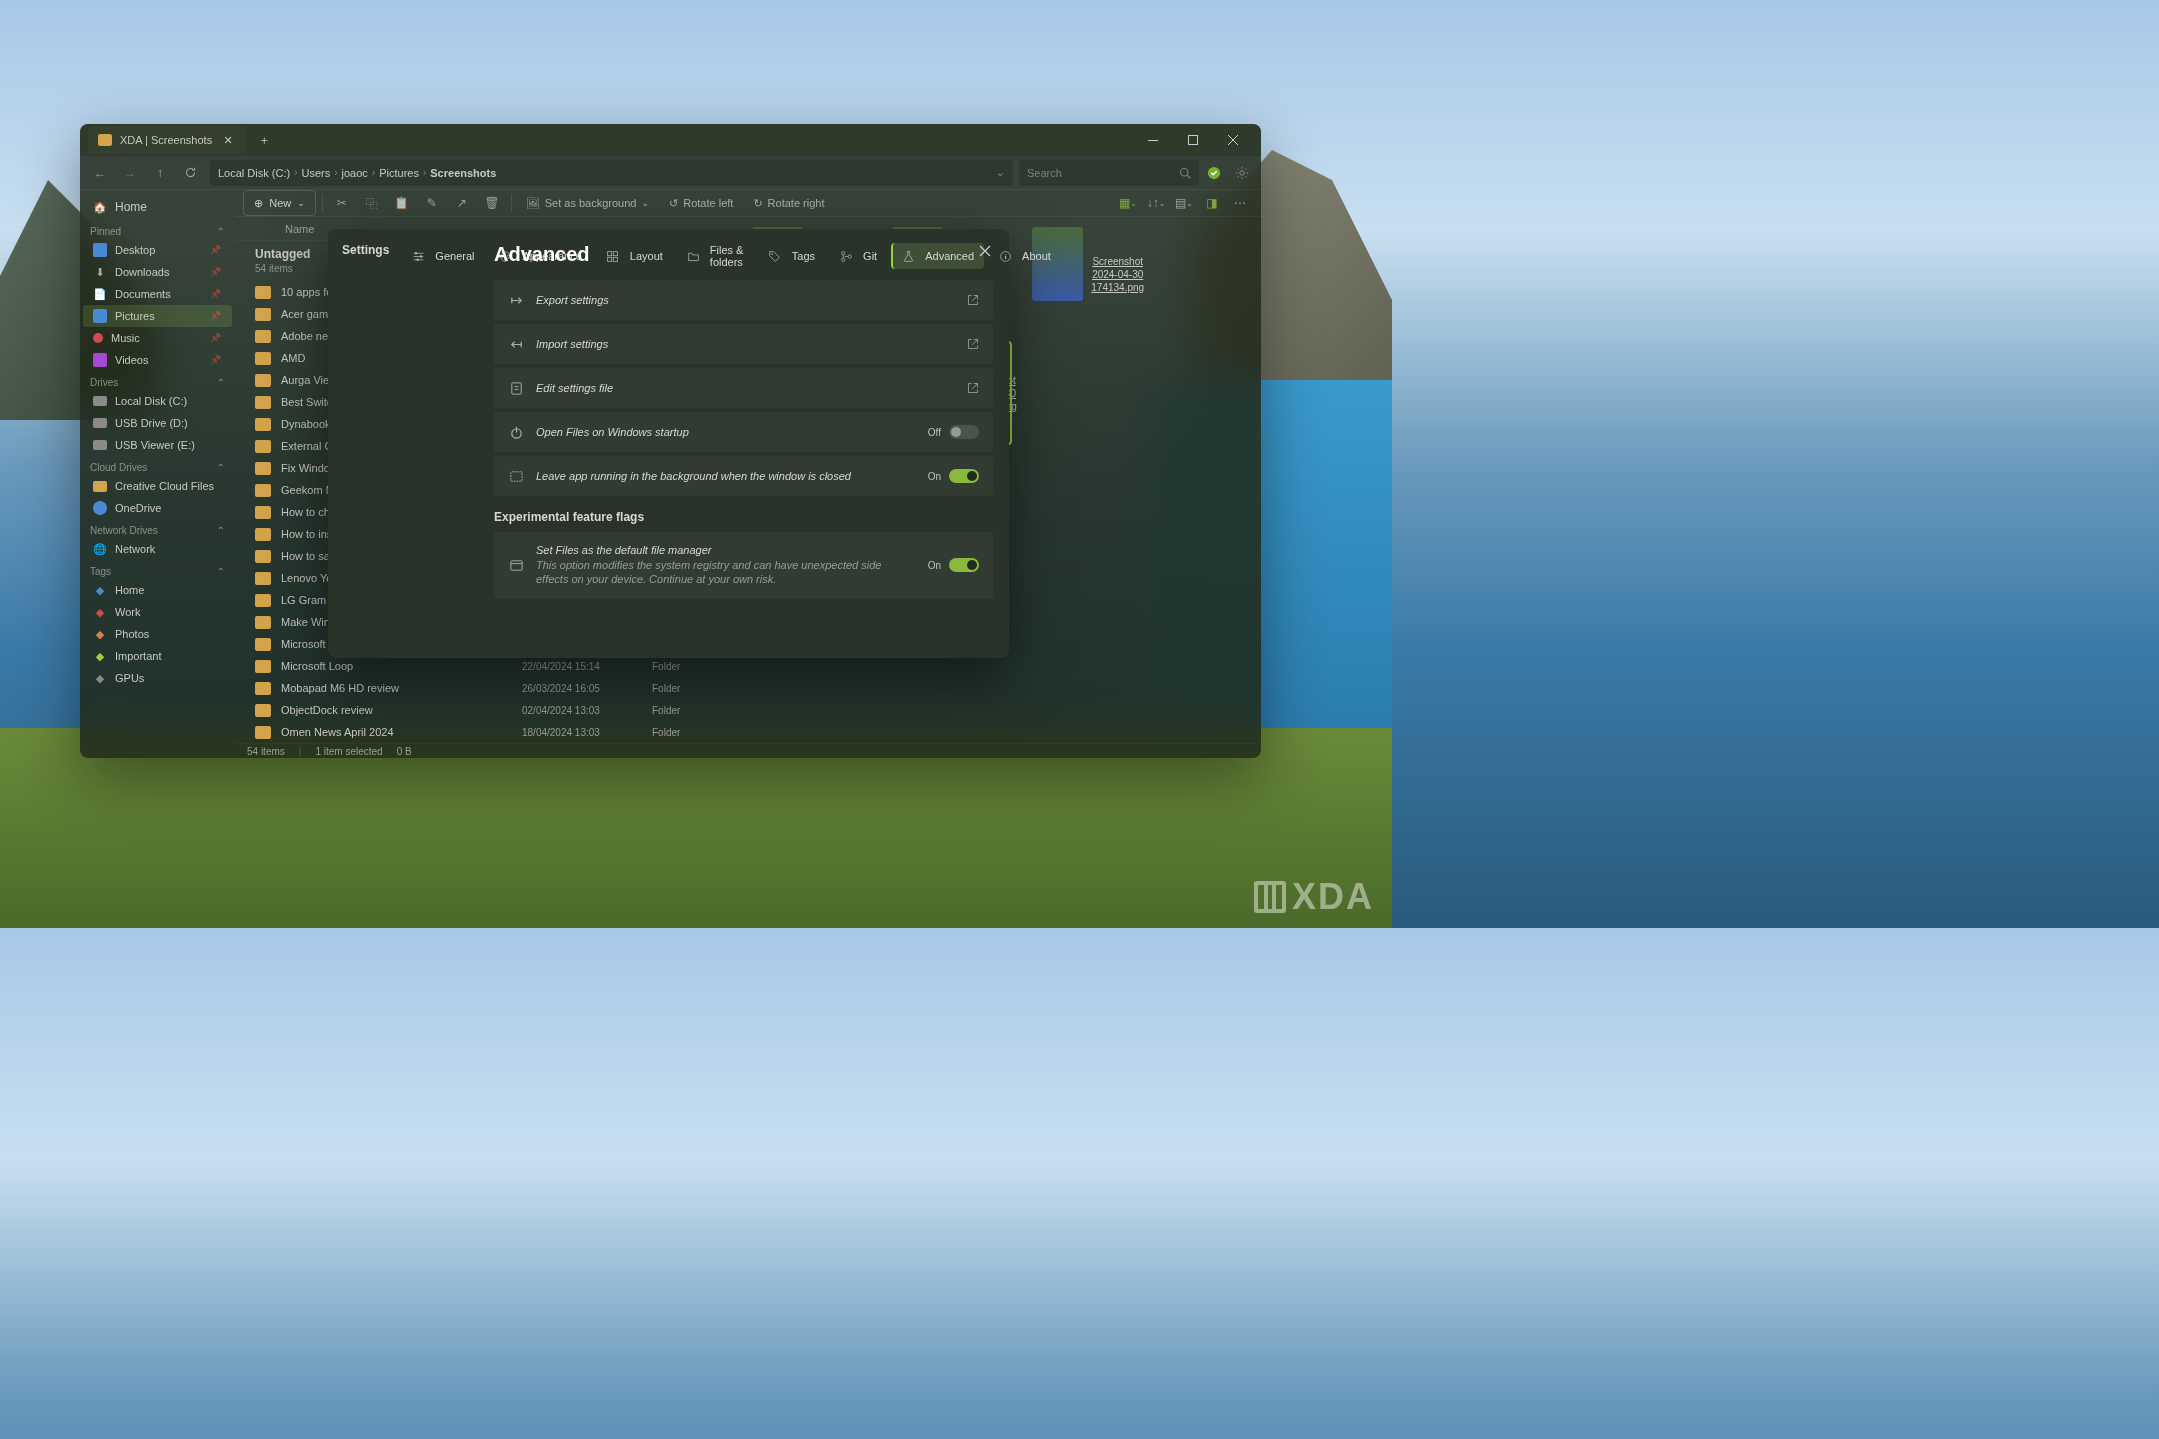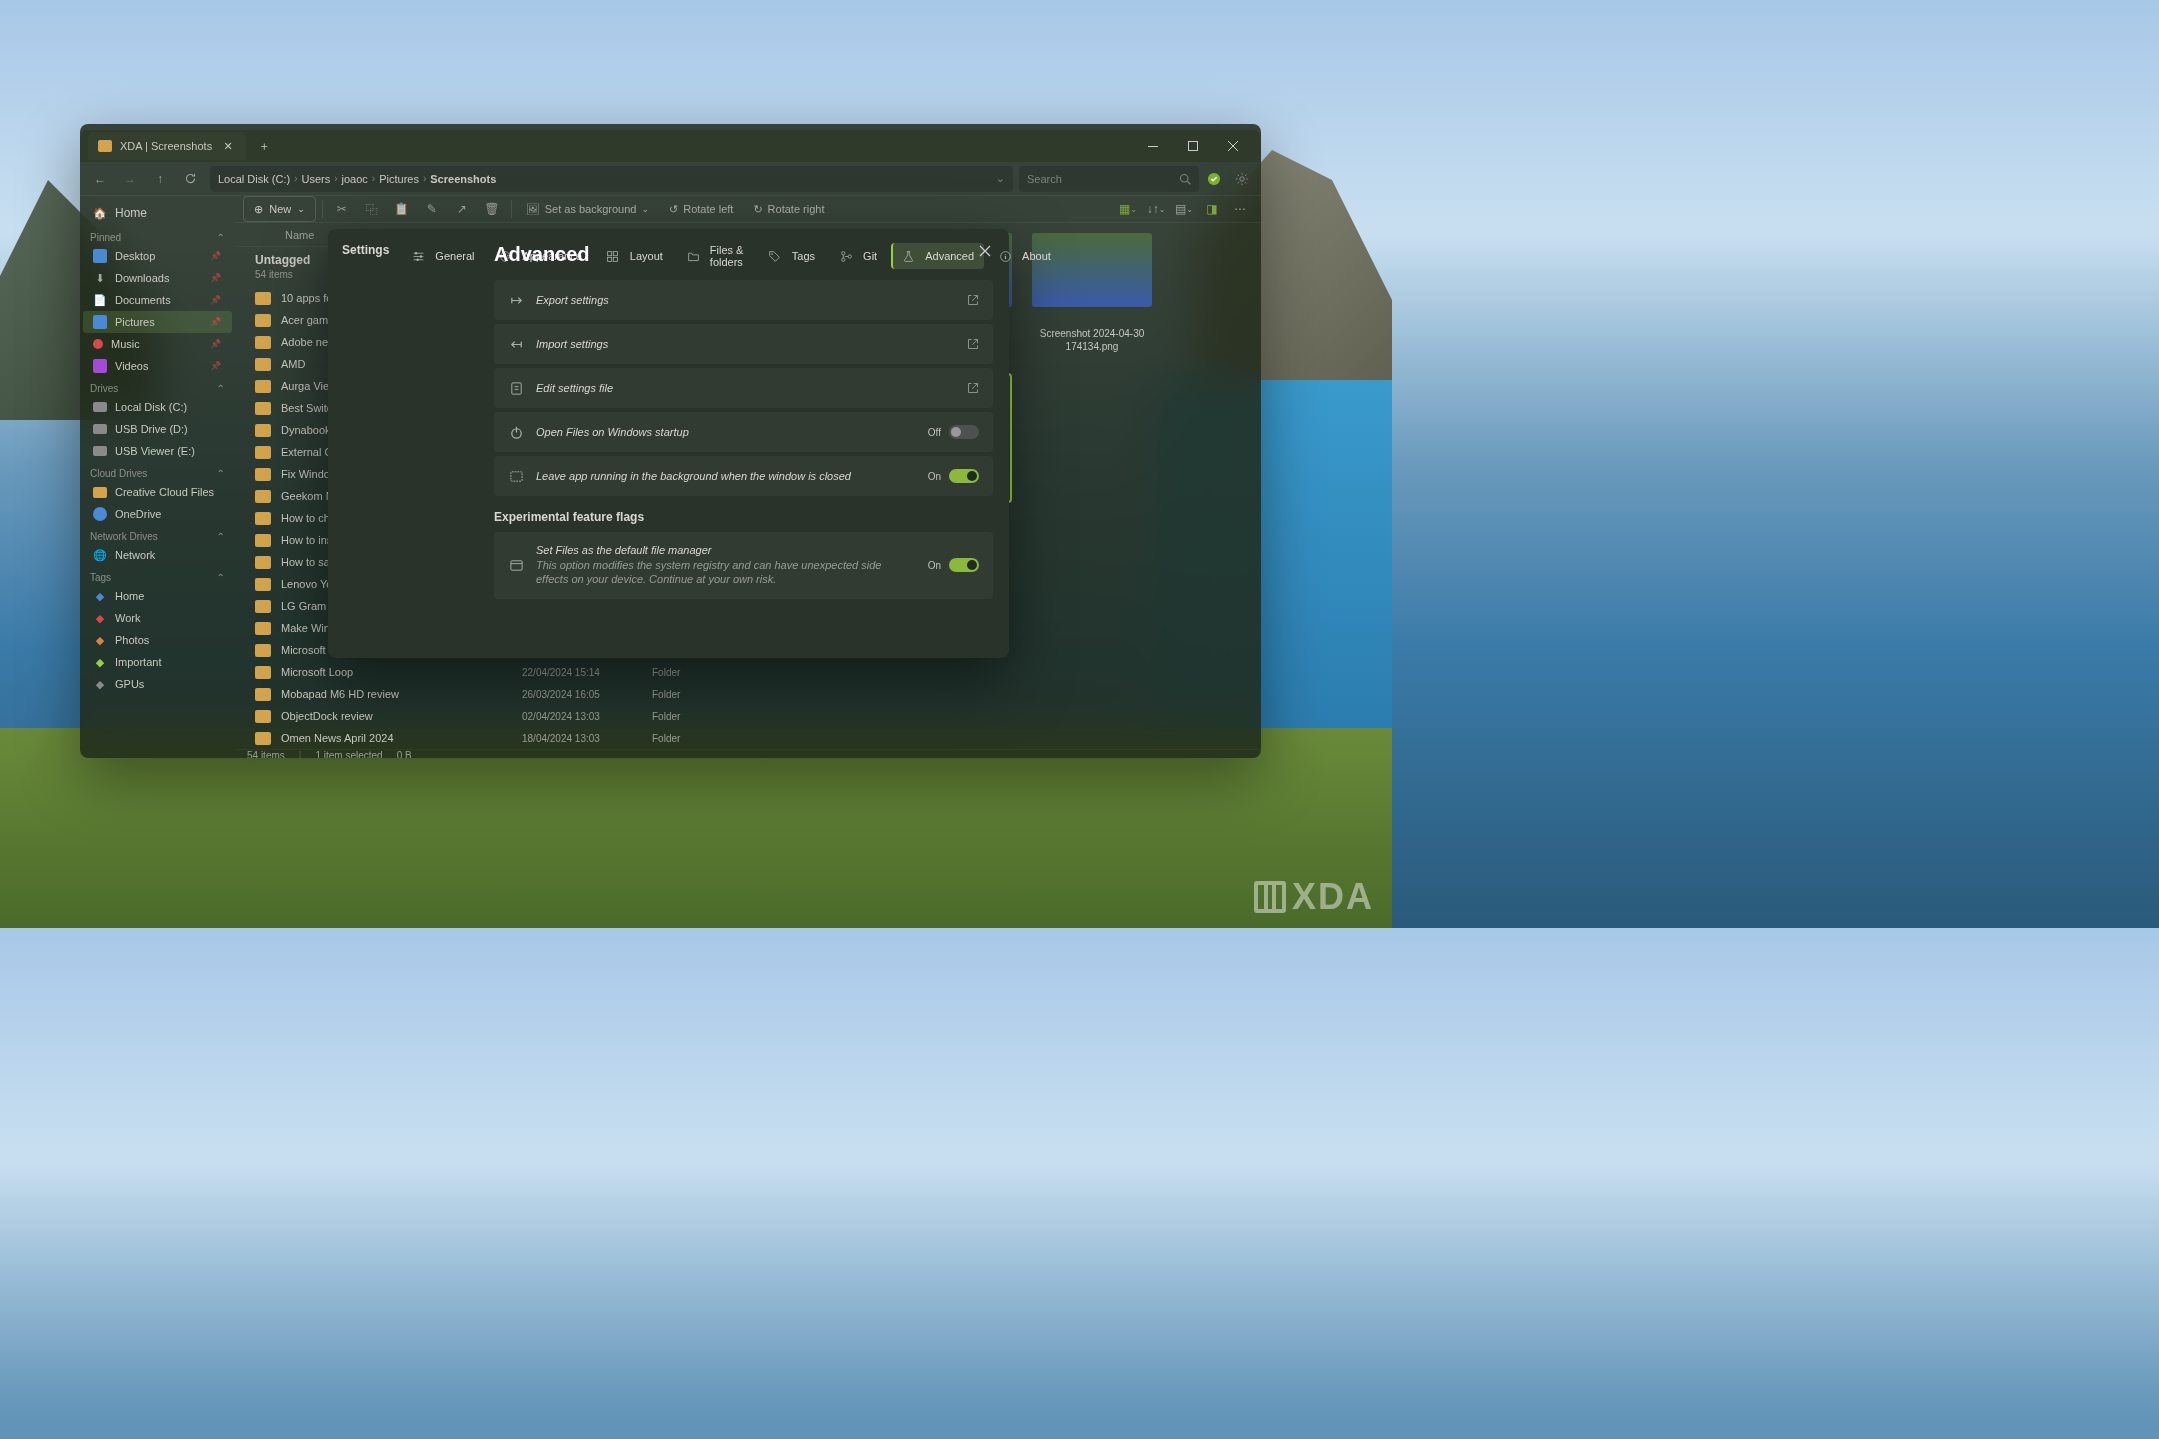--- a/index.html
+++ b/index.html
@@ -34,21 +34,20 @@
   border-radius: 8px;
   display: flex; flex-direction: column;
   color: #c8c8c0;
   font-size: 12px;
   box-shadow: 0 20px 60px rgba(0,0,0,0.4);
 }
 .titlebar {
   height: 32px; display: flex; align-items: center; padding: 4px 8px;
   background: rgba(40, 50, 30, 0.5);
   border-radius: 8px 8px 0 0;
-  margin-top: 6px;
 }
 .tab {
   display: flex; align-items: center; gap: 8px; padding: 0 10px;
   height: 28px; background: rgba(60, 70, 50, 0.4);
   border-radius: 6px 6px 0 0; font-size: 11px;
 }
 .tab-icon { width: 14px; height: 12px; background: #d4a44c; border-radius: 2px; }
 .tab-close { width: 16px; height: 16px; display: flex; align-items: center; justify-content: center; border-radius: 3px; cursor: pointer; }
 .new-tab { width: 28px; height: 28px; display: flex; align-items: center; justify-content: center; margin-left: 4px; cursor: pointer; }
 .win-controls { margin-left: auto; display: flex; }
@@ -122,22 +121,22 @@
   height: 22px; display: flex; align-items: center; gap: 10px;
   padding: 0 20px; font-size: 11px; cursor: pointer;
 }
 .fl-fold { width: 16px; height: 13px; background: #d4a44c; border-radius: 2px; flex-shrink: 0; }
 .fl-name { flex: 1; white-space: nowrap; overflow: hidden; text-overflow: ellipsis; }
 .fl-date { width: 120px; opacity: 0.7; font-size: 10px; }
 .fl-type { width: 60px; opacity: 0.7; font-size: 10px; }
 
 .thumb-area { flex: 1; display: flex; flex-wrap: wrap; align-content: flex-start; gap: 20px; padding: 10px 20px; }
 .thumb {
-  width: 120px; display: flex; flex-direction: column; align-items: center;
-  cursor: pointer; position: relative;
+  width: 120px; display: flex; align-items: center;
+  cursor: pointer; position: relative; text-decoration: underline;
 }
 .thumb-img {
   width: 120px; height: 74px; background: #2a3a2a;
   border-radius: 3px; margin-bottom: 20px;
   background: linear-gradient(180deg, #4a6a3a 0%, #3a5aa8 100%);
   position: relative;
 }
 .thumb-img.file {
   width: 72px; height: 100px; margin: 0 auto 4px; display: flex; align-items: center; justify-content: center;
 }

